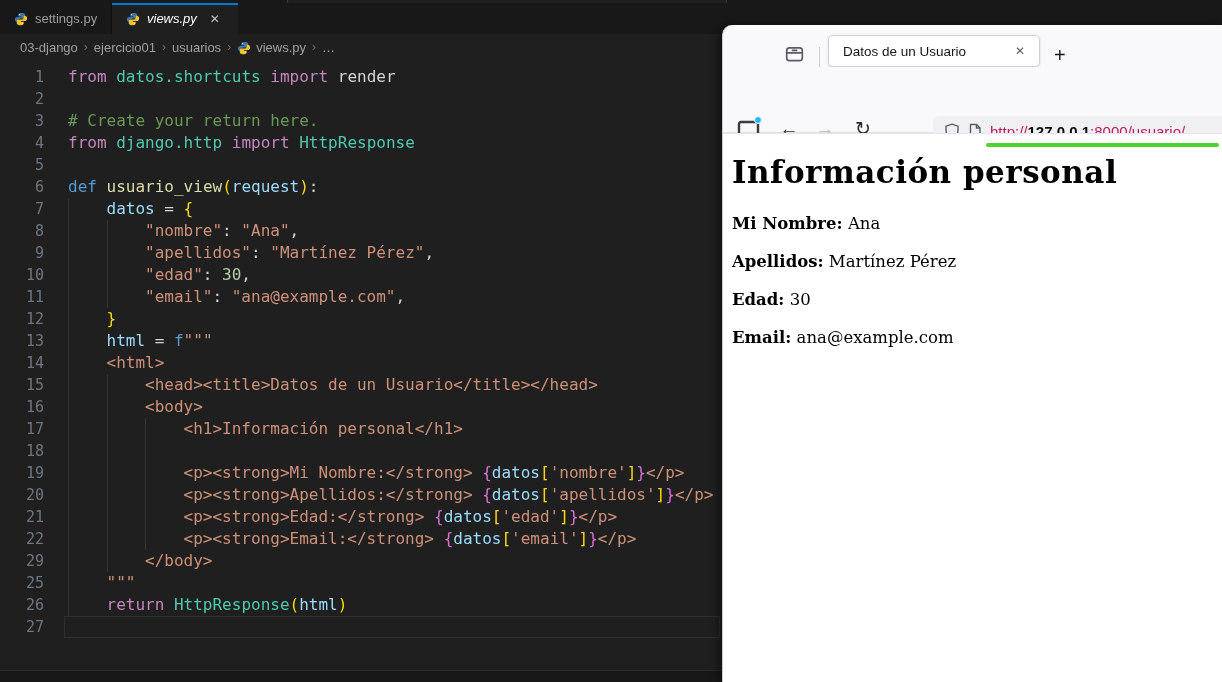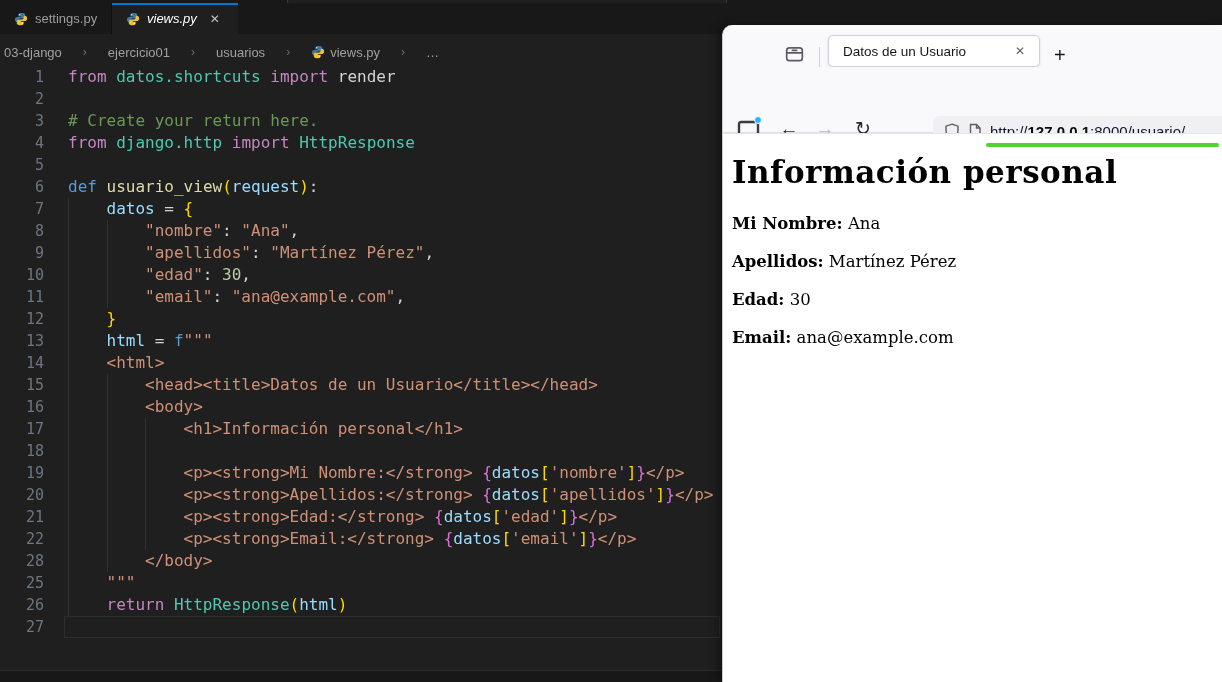--- a/index.html
+++ b/index.html
@@ -12,21 +12,21 @@
   .cmd-center { position:absolute; left:287px; top:-6px; width:440px; height:15px;
                 background:#202020; border:1px solid #3a3a3a; border-radius:0 0 8px 8px; }
   .tabbar { position:absolute; left:0; top:3px; width:1222px; height:31px; background:#181818; z-index:2; display:flex; }
   .vtab { height:31px; display:flex; align-items:center; gap:7px; padding:0 12px 0 14px;
           font-size:13px; color:#9d9d9d; position:relative; cursor:pointer; }
   .vtab.inactive { width:112px; background:#181818; border-right:1px solid #0f0f0f; }
   .vtab.active { width:126px; background:#1f1f1f; color:#ffffff; font-style:italic; }
   .vtab.active::before { content:""; position:absolute; left:0; top:0; right:0; height:2px; background:#0078d4; }
   .vtab .close { font-style:normal; color:#c5c5c5; font-size:12px; margin-left:6px; }
   .breadcrumbs { position:absolute; left:0; top:40px; width:722px; height:24px; background:#1f1f1f;
-                 display:flex; align-items:center; gap:21px; padding-left:4px; font-size:13px; color:#a0a0a0; z-index:2; }
+                 display:flex; align-items:flex-start; gap:6px; padding-left:20px; font-size:13px; color:#a0a0a0; z-index:2; }
   .breadcrumbs .sep { color:#6e6e6e; font-size:12px; }
   .bc-item { display:flex; align-items:center; gap:5px; cursor:pointer; }
 
   .editor { position:absolute; left:0; top:64px; width:1222px; height:606px; background:#1f1f1f;
             overflow:hidden; z-index:1; }
   .code-line { position:relative; height:22px; line-height:22px; white-space:pre;
                font-family:"DejaVu Sans Mono", monospace; font-size:16px; }
   .code-line .ln { position:absolute; left:0; top:0; width:44px; text-align:right;
                    color:#6e7681; font-size:15px; }
   .code-line .code { position:absolute; left:68px; top:0; }
@@ -61,21 +61,21 @@
                border-bottom:1px solid #e0e0e6; }
   .win-icon { position:absolute; left:14px; top:52px; width:24px; height:20px; cursor:pointer; }
   .notif-dot { position:absolute; left:31px; top:49px; width:8px; height:8px; border-radius:50%;
                background:#29b6ff; border:1.5px solid #f9f9fb; }
   .nav-btn { position:absolute; top:48px; width:28px; height:28px; font-size:19px; line-height:28px;
              text-align:center; color:#2a2a2e; cursor:pointer; }
   .nav-btn.disabled { color:#b5b5bd; }
   .urlbar { position:absolute; left:210px; top:49px; width:300px; height:30px; background:#f0f0f4;
             border-radius:6px; display:flex; align-items:center; padding-left:11px; gap:8px; cursor:text; }
   .urlbar .url { font-size:15px; white-space:nowrap; }
-  .url .dim { color:#0f172a; } .url .host { color:#0c0c0d; font-weight:bold; }
+  .url .dim { color:#be185d; } .url .host { color:#0c0c0d; font-weight:bold; }
   .green-line { position:absolute; left:263px; top:76px; width:233px; height:4px;
                 border-radius:3px; z-index:6; }
 
   .b-content { position:absolute; left:0; top:108px; width:500px; height:549px; background:#ffffff;
                border-top:1px solid #e6e6ea; font-family:"DejaVu Serif", serif; color:#000;
                padding:12px 10px 0 9px; }
   .b-content h1 { font-size:31px; font-weight:bold; margin:8px 0 24px 0; letter-spacing:.5px; }
   .b-content p { font-size:16.5px; margin:0 0 19px 0; }
   .b-content b { font-weight:bold; }
 
@@ -103,21 +103,21 @@
       <div class="code-line"><span class="ln">13</span><span class="guide" style="left: 68px;"></span><span class="code" style="padding-left: 38.52px;"><span class="tk-var">html</span><span class="tk-pl"> </span><span class="tk-op">=</span><span class="tk-pl"> </span><span class="tk-def">f</span><span class="tk-str">"""</span></span></div>
       <div class="code-line"><span class="ln">14</span><span class="guide" style="left: 68px;"></span><span class="code" style="padding-left: 38.52px;"><span class="tk-str">&lt;html&gt;</span></span></div>
       <div class="code-line"><span class="ln">15</span><span class="guide" style="left: 68px;"></span><span class="guide" style="left: 106.52px;"></span><span class="code" style="padding-left: 77.04px;"><span class="tk-str">&lt;head&gt;&lt;title&gt;Datos de un Usuario&lt;/title&gt;&lt;/head&gt;</span></span></div>
       <div class="code-line"><span class="ln">16</span><span class="guide" style="left: 68px;"></span><span class="guide" style="left: 106.52px;"></span><span class="code" style="padding-left: 77.04px;"><span class="tk-str">&lt;body&gt;</span></span></div>
       <div class="code-line"><span class="ln">17</span><span class="guide" style="left: 68px;"></span><span class="guide" style="left: 106.52px;"></span><span class="guide" style="left: 145.04px;"></span><span class="code" style="padding-left: 115.56px;"><span class="tk-str">&lt;h1&gt;Información personal&lt;/h1&gt;</span></span></div>
       <div class="code-line"><span class="ln">18</span><span class="guide" style="left: 68px;"></span><span class="guide" style="left: 106.52px;"></span><span class="guide" style="left: 145.04px;"></span></div>
       <div class="code-line"><span class="ln">19</span><span class="guide" style="left: 68px;"></span><span class="guide" style="left: 106.52px;"></span><span class="guide" style="left: 145.04px;"></span><span class="code" style="padding-left: 115.56px;"><span class="tk-str">&lt;p&gt;&lt;strong&gt;Mi Nombre:&lt;/strong&gt; </span><span class="tk-b2">{</span><span class="tk-var">datos</span><span class="tk-b1">[</span><span class="tk-str">'nombre'</span><span class="tk-b1">]</span><span class="tk-b2">}</span><span class="tk-str">&lt;/p&gt;</span></span></div>
       <div class="code-line"><span class="ln">20</span><span class="guide" style="left: 68px;"></span><span class="guide" style="left: 106.52px;"></span><span class="guide" style="left: 145.04px;"></span><span class="code" style="padding-left: 115.56px;"><span class="tk-str">&lt;p&gt;&lt;strong&gt;Apellidos:&lt;/strong&gt; </span><span class="tk-b2">{</span><span class="tk-var">datos</span><span class="tk-b1">[</span><span class="tk-str">'apellidos'</span><span class="tk-b1">]</span><span class="tk-b2">}</span><span class="tk-str">&lt;/p&gt;</span></span></div>
       <div class="code-line"><span class="ln">21</span><span class="guide" style="left: 68px;"></span><span class="guide" style="left: 106.52px;"></span><span class="guide" style="left: 145.04px;"></span><span class="code" style="padding-left: 115.56px;"><span class="tk-str">&lt;p&gt;&lt;strong&gt;Edad:&lt;/strong&gt; </span><span class="tk-b2">{</span><span class="tk-var">datos</span><span class="tk-b1">[</span><span class="tk-str">'edad'</span><span class="tk-b1">]</span><span class="tk-b2">}</span><span class="tk-str">&lt;/p&gt;</span></span></div>
       <div class="code-line"><span class="ln">22</span><span class="guide" style="left: 68px;"></span><span class="guide" style="left: 106.52px;"></span><span class="guide" style="left: 145.04px;"></span><span class="code" style="padding-left: 115.56px;"><span class="tk-str">&lt;p&gt;&lt;strong&gt;Email:&lt;/strong&gt; </span><span class="tk-b2">{</span><span class="tk-var">datos</span><span class="tk-b1">[</span><span class="tk-str">'email'</span><span class="tk-b1">]</span><span class="tk-b2">}</span><span class="tk-str">&lt;/p&gt;</span></span></div>
-      <div class="code-line"><span class="ln">28</span><span class="guide" style="left: 68px;"></span><span class="guide" style="left: 106.52px;"></span><span class="code" style="padding-left: 77.04px;"><span class="tk-str">&lt;/body&gt;</span></span></div>
+      <div class="code-line"><span class="ln">29</span><span class="guide" style="left: 68px;"></span><span class="guide" style="left: 106.52px;"></span><span class="code" style="padding-left: 77.04px;"><span class="tk-str">&lt;/body&gt;</span></span></div>
       <div class="code-line"><span class="ln">25</span><span class="guide" style="left: 68px;"></span><span class="code" style="padding-left: 38.52px;"><span class="tk-str">"""</span></span></div>
       <div class="code-line"><span class="ln">26</span><span class="guide" style="left: 68px;"></span><span class="code" style="padding-left: 38.52px;"><span class="tk-kw">return</span><span class="tk-pl"> </span><span class="tk-mod">HttpResponse</span><span class="tk-b1">(</span><span class="tk-var">html</span><span class="tk-b1">)</span></span></div>
       <div class="code-line current"><span class="ln">27</span><span class="code" style="padding-left: 0px;"></span></div>
     </div>
   <div class="bottom-strip"></div>
 
   <div class="titlebar">
     <div class="cmd-center"></div>
   </div>
 

